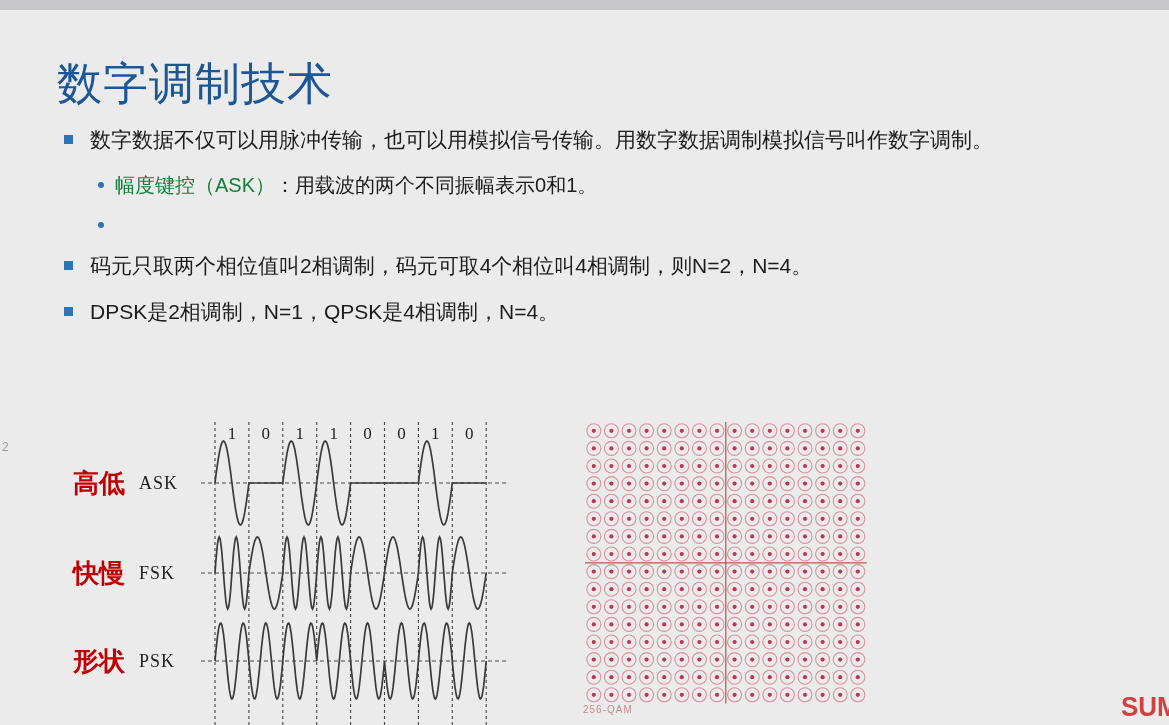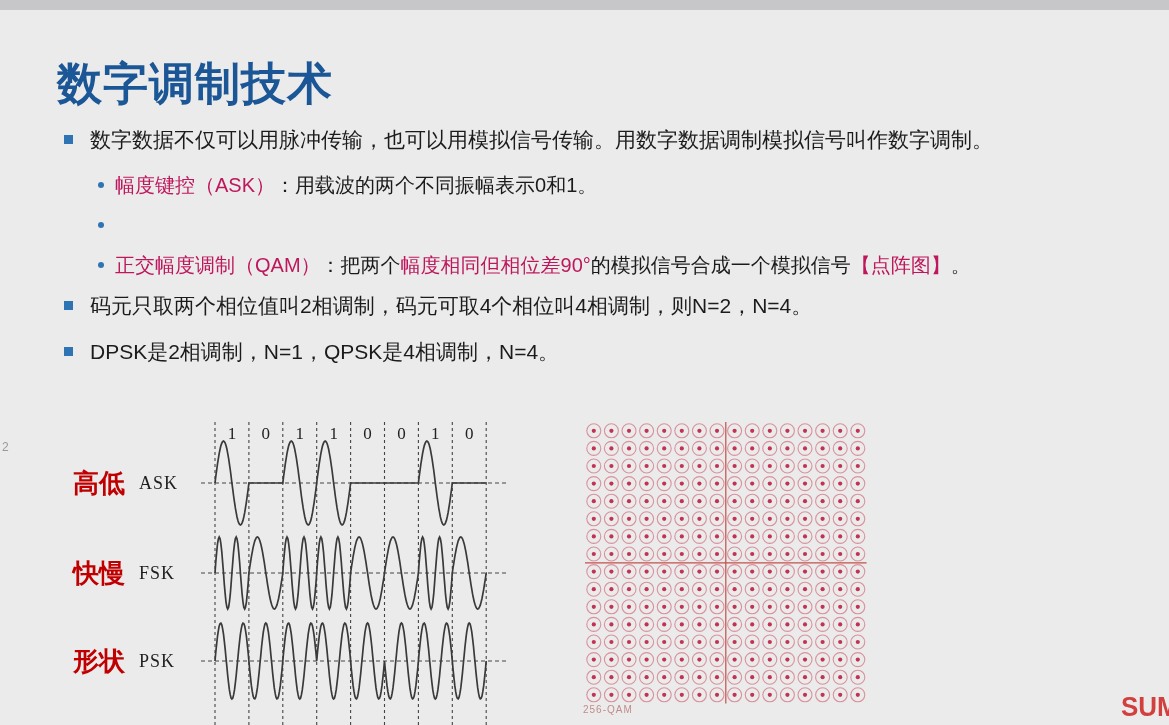--- a/index.html
+++ b/index.html
@@ -4,29 +4,29 @@
 <style>
   html,body{margin:0;padding:0;}
   body{
     position:relative;width:1169px;height:725px;overflow:hidden;
     background:#ecebeb;font-family:"Liberation Sans","DejaVu Sans",sans-serif;
   }
   .top-strip{position:absolute;top:0;left:0;width:1169px;height:10px;background:#c7c7ca;}
   .page-num{position:absolute;left:2px;top:440px;font-size:12px;color:#9a9a9a;}
   .title{
     position:absolute;left:57px;top:24px;
-    font-size:45px;font-weight:700;color:#1b5796;letter-spacing:1px;
+    font-size:45px;font-weight:400;color:#1b5796;letter-spacing:1px;
   }
   .content{position:absolute;left:62px;top:126px;width:1085px;}
   .bullet-row{display:flex;align-items:flex-start;line-height:1.35;}
   .bullet-row.l1{font-size:21px;height:46px;}
   .bullet-row.l2{font-size:20px;height:40px;margin-left:36px;}
   .marker-l1{flex:0 0 auto;width:9px;height:9px;background:#2e74b5;margin:9px 17px 0 2px;}
   .marker-l2{flex:0 0 auto;width:6px;height:6px;border-radius:50%;background:#2e74b5;margin:10px 11px 0 0;}
-  .red{color:#be185d;}
+  .red{color:#15803d;}
   .blk{color:#1b1b1b;margin-top:16px;}
   .figure-waveforms{position:absolute;left:55px;top:412px;width:470px;height:313px;}
   .figure-constellation{position:absolute;left:583px;top:418px;width:286px;height:286px;}
   .constellation-caption{
     position:absolute;left:583px;top:704px;width:286px;
     font-size:10px;color:#c08d8d;letter-spacing:1px;
   }
   .logo{
     position:absolute;left:1121px;top:692px;
     font-size:26px;font-weight:800;color:#d23f3f;letter-spacing:0px;
@@ -46,24 +46,20 @@
     <div class="bullet-row l1">
       <span class="marker-l1"></span>
       <span><span class="blk">数字数据不仅可以用脉冲传输，也可以用模拟信号传输。用数字数据调制模拟信号叫作数字调制。</span></span>
     </div>
     <div class="bullet-row l2">
       <span class="marker-l2"></span>
       <span><span class="red">幅度键控（ASK）</span><span class="blk">：用载波的两个不同振幅表示0和1。</span></span>
     </div>
     <div class="bullet-row l2">
       <span class="marker-l2"></span>
-    </div>
-    <div class="bullet-row l2">
-      <span class="marker-l2"></span>
-      <span><span class="red">正交幅度调制（QAM）</span><span class="blk">：把两个</span><span class="red">幅度相同但相位差90°</span><span class="blk">的模拟信号合成一个模拟信号</span><span class="red">【点阵图】</span><span class="blk">。</span></span>
     </div>
     <div class="bullet-row l1">
       <span class="marker-l1"></span>
       <span><span class="blk">码元只取两个相位值叫2相调制，码元可取4个相位叫4相调制，则N=2，N=4。</span></span>
     </div>
     <div class="bullet-row l1">
       <span class="marker-l1"></span>
       <span><span class="blk">DPSK是2相调制，N=1，QPSK是4相调制，N=4。</span></span>
     </div>
   </div>

